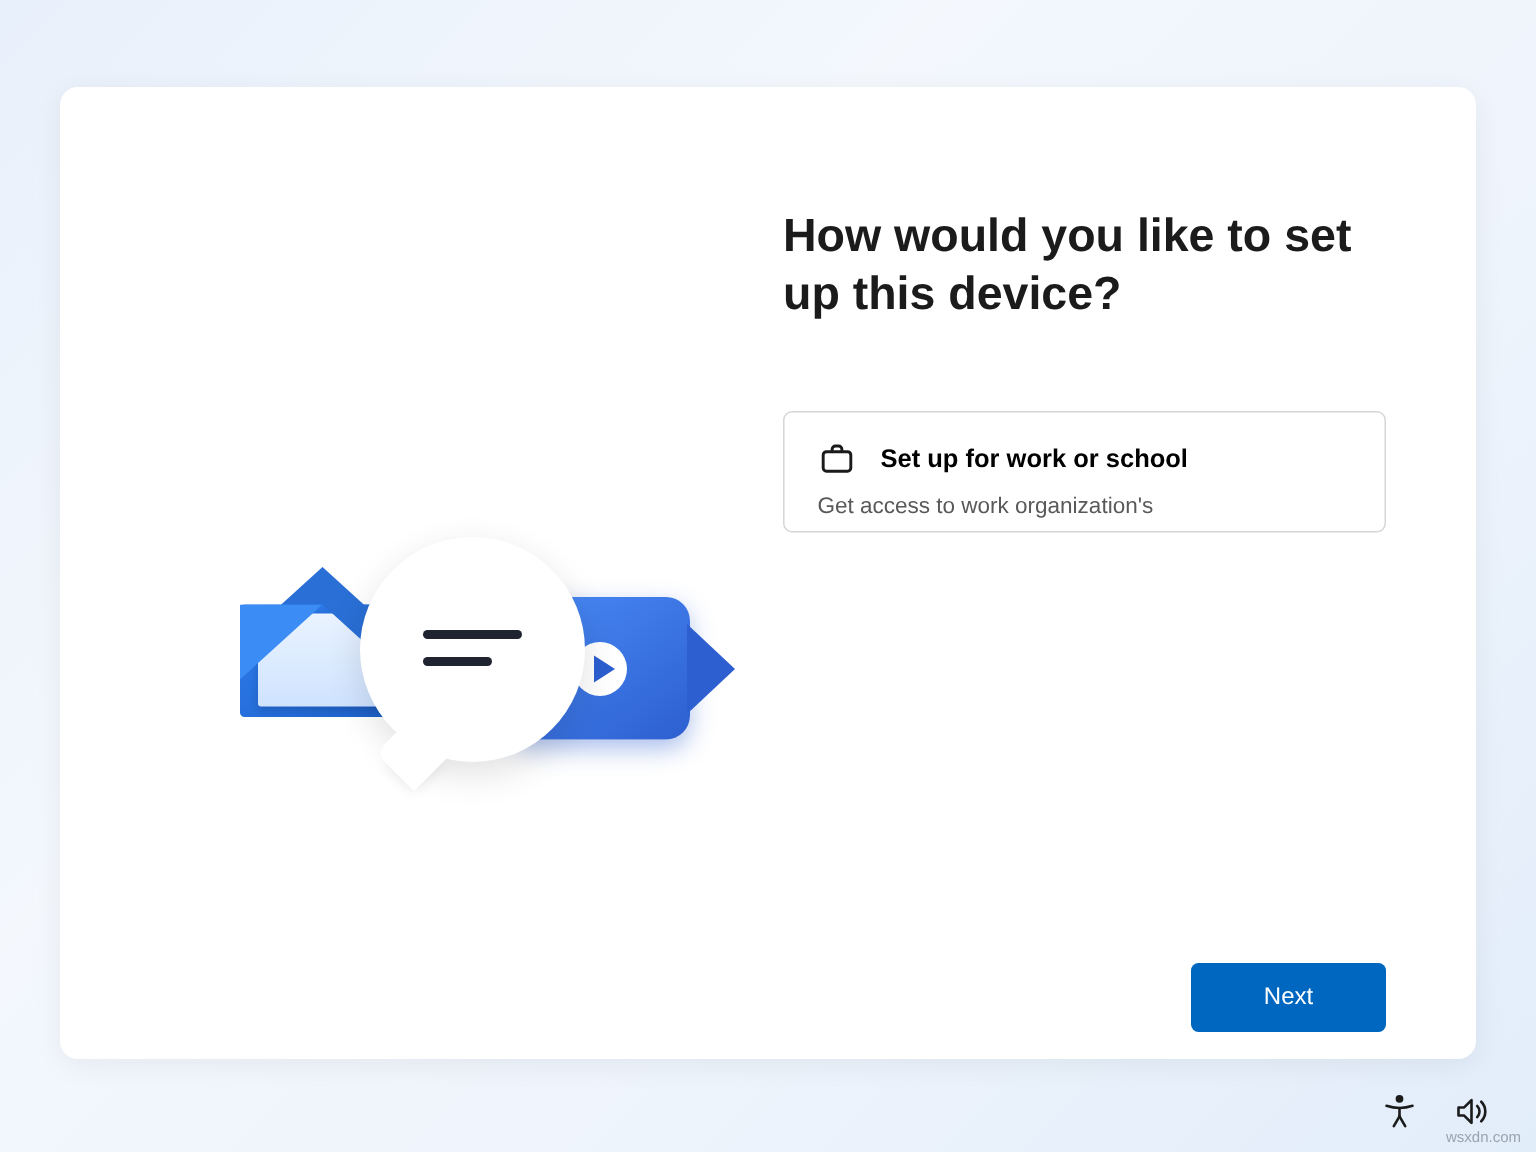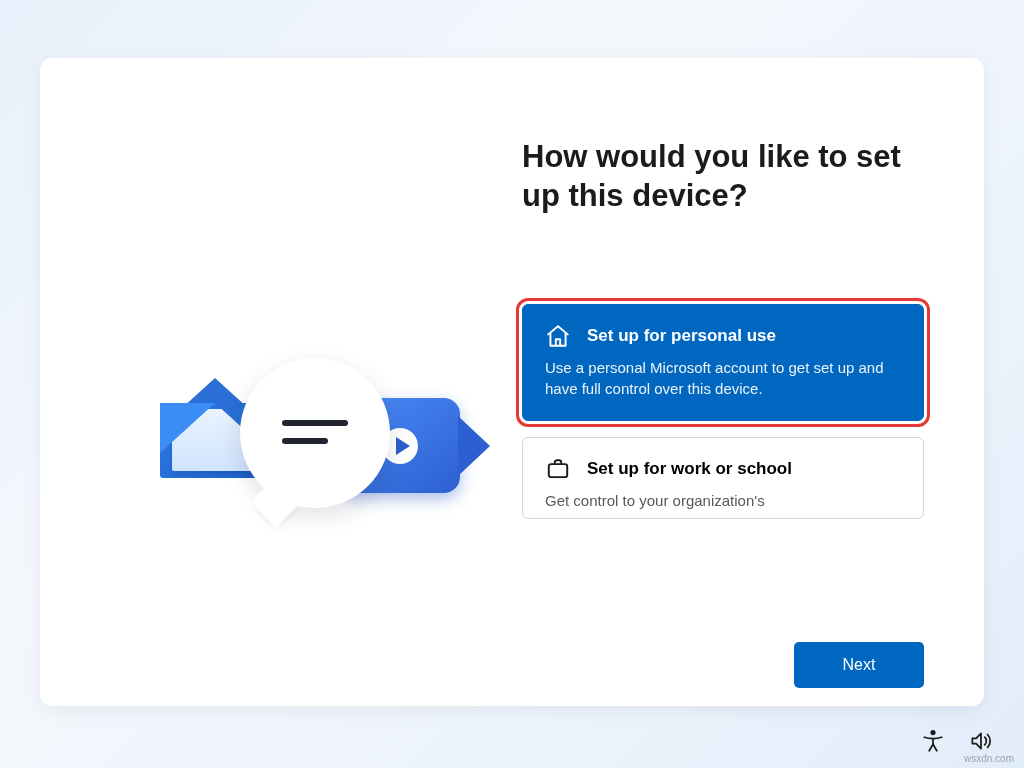--- a/index.html
+++ b/index.html
@@ -36,21 +36,21 @@
     border-left:14px solid #2d5fd0;}
   .bubble{position:absolute;left:80px;top:0;width:150px;height:150px;
     background:#fff;border-radius:50%;box-shadow:0 8px 24px rgba(0,0,0,.12);}
   .bubble::after{content:"";position:absolute;left:18px;bottom:-12px;width:36px;height:36px;
     background:#fff;transform:rotate(45deg);border-bottom-left-radius:8px;
     box-shadow:4px 4px 10px -4px rgba(0,0,0,.1);}
   .b-line{position:absolute;height:6px;background:#1f2430;border-radius:3px;}
   .b1{left:42px;top:62px;width:66px;}
   .b2{left:42px;top:80px;width:46px;}
   .right{flex:1;padding:80px 60px 0 10px;}
-  .title{font-size:31px;font-weight:600;color:#1b1b1b;line-height:1.25;margin:0 0 88px 0;}
+  .title{font-size:31px;font-weight:600;color:#1b1b1b;line-height:1.25;margin:0 0 58px 0;}
   .opt{border:1px solid #d6d6d6;border-radius:6px;padding:18px 22px 20px 22px;margin-bottom:16px;
     cursor:pointer;background:#fff;}
   .opt.sel{background:#0067c0;border-color:#0067c0;color:#fff;
     outline:3px solid #e53935;outline-offset:3px;}
   .opt-head{display:flex;align-items:center;gap:16px;margin-bottom:8px;}
   .opt-title{font-size:17px;font-weight:600;}
   .opt-desc{font-size:15px;line-height:1.45;color:#595959;}
   .opt.sel .opt-desc{color:rgba(255,255,255,.92);}
   .opt.trunc{padding-bottom:6px;overflow:hidden;max-height:86px;}
   .ico{width:26px;height:26px;flex:none;}
@@ -83,45 +83,32 @@
         <div class="bubble">
           <div class="b-line b1"></div>
           <div class="b-line b2"></div>
         </div>
       </div>
     </div>
 
     <div class="right">
       <h1 class="title">How would you like to set up this device?</h1>
 
-      <div class="opt sel">
-        <div class="opt-head">
-          <span class="ico">
-            <svg viewBox="0 0 24 24" fill="none" stroke="#fff" stroke-width="1.8" stroke-linecap="round" stroke-linejoin="round">
-              <path d="M3 10.5 12 3l9 7.5"></path>
-                <path d="M5 9.5V21h14V9.5"></path>
-                <path d="M10 21v-6h4v6"></path>
-            </svg>
-          </span>
-          <span class="opt-title">Set up for personal use</span>
-        </div>
-        <div class="opt-desc">Use a personal Microsoft account to get set up and have full control over this device.</div>
-      </div>
 
       <div class="opt trunc">
         <div class="opt-head">
           <span class="ico">
             <svg viewBox="0 0 24 24" fill="none" stroke="#1b1b1b" stroke-width="1.8" stroke-linecap="round" stroke-linejoin="round">
               <rect x="3.5" y="7.5" width="17" height="12" rx="2"></rect>
               <path d="M9 7.5V6a2 2 0 0 1 2-2h2a2 2 0 0 1 2 2v1.5"></path>
             </svg>
           </span>
           <span class="opt-title">Set up for work or school</span>
         </div>
-        <div class="opt-desc">Get control to your organization's</div>
+        <div class="opt-desc">Get access to work organization's</div>
       </div>
     </div>
 
   </div>
 
   <button class="next">Next</button>
 </div>
 
 <div class="tray">
   <span class="t">

